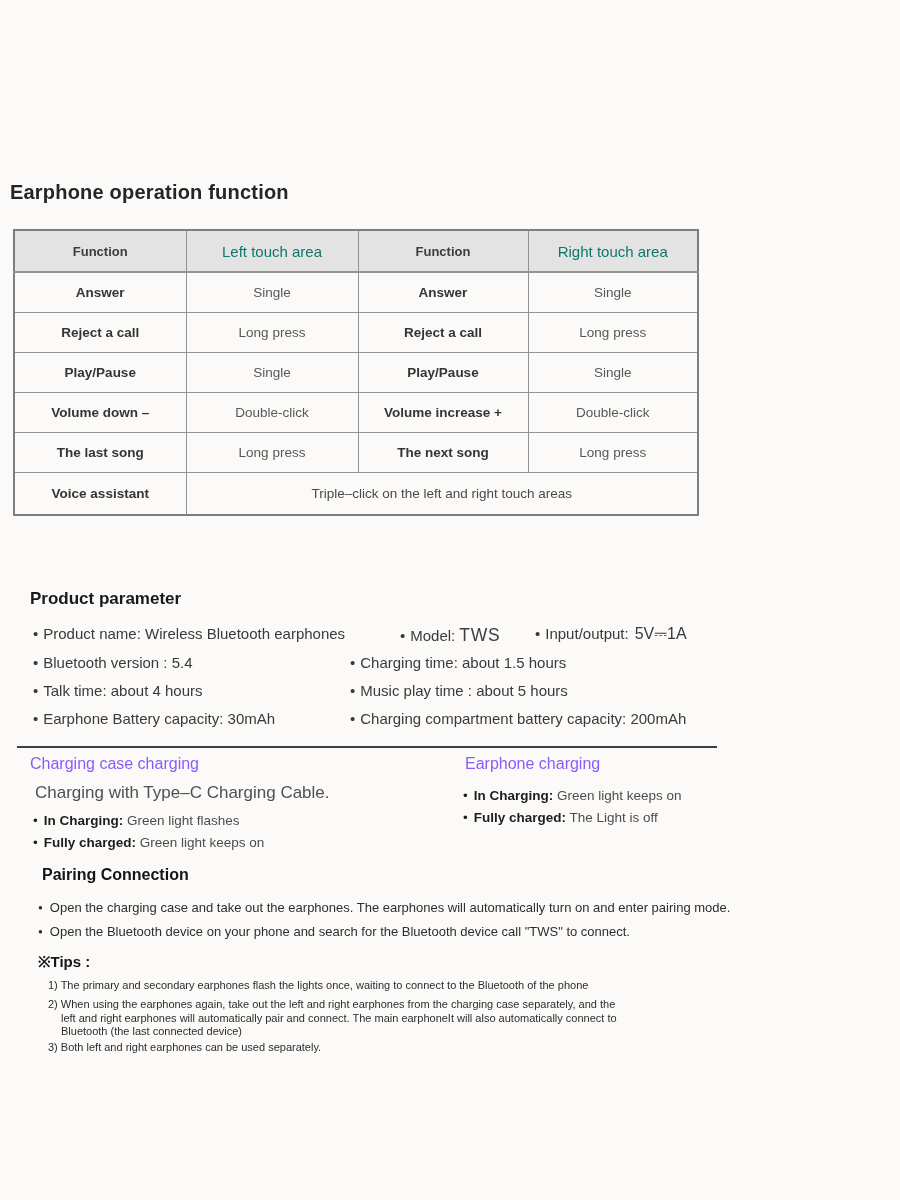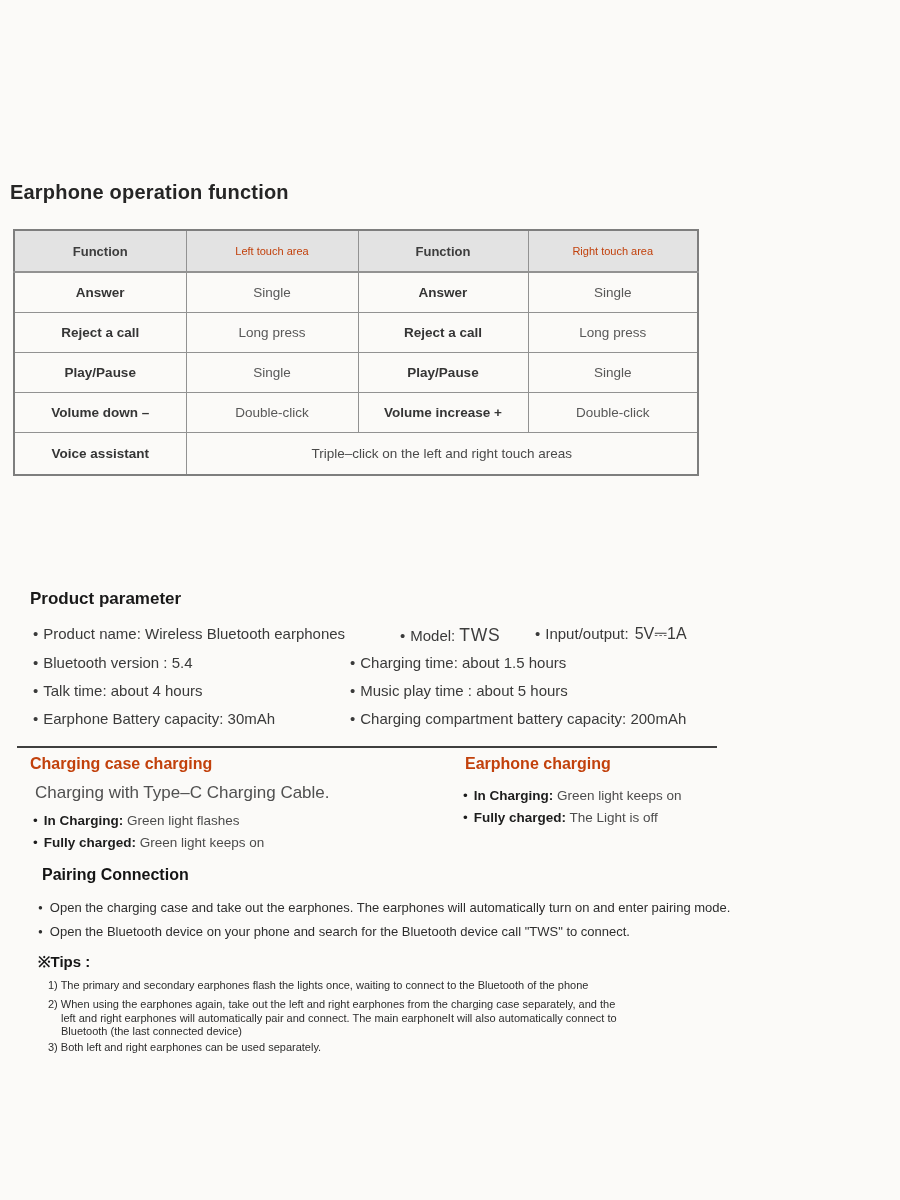--- a/index.html
+++ b/index.html
@@ -18,21 +18,21 @@
 
   
   table.op {
     position:absolute; left:13px; top:195px; width:684px;
     border-collapse:collapse; table-layout:fixed;
     border:2px solid #7e7e7e;
   }
   table.op th, table.op td { border:1px solid #929292; text-align:center; vertical-align:middle; padding:0 4px; }
   table.op thead th { background:#e3e3e3; height:40px; border-bottom-width:2px;text-align:center; }
   th.fn   { font-size:13px; font-weight:700; color:#3d3d3d; }
-  th.area { font-size:11px; font-weight:400; color:#c2410c; }
+  th.area { font-size:15px; font-weight:400; color:#0f766e; }
   table.op td { height:39px; font-size:13.5px; }
   td.fn  { font-weight:700; color:#353535; }
   td.val { font-weight:400; color:#585858; }
   tr.voice td { height:41px; }
   td.voicecell { text-align:left; padding-left:28px; font-size:14px; font-weight:400; color:#4a4a4a; }
 
   
   .pp-head { left:30px; top:555px; font-size:17px; font-weight:700; color:#191919; }
   .pp-line { height:20px; width:870px; font-size:15px; color:#3a3a3a; }
   .pp-line .seg { position:absolute; white-space:nowrap; }
@@ -46,21 +46,21 @@
   .seg-io    { left:505px; }
   .model-val { font-size:17.5px; letter-spacing:0.8px; color:#3d3d3d; margin-left:4px; }
   .io-val    { font-size:16px; margin-left:6px; }
   .col-l { left:3px; }
   .col-r { left:320px; }
 
   
   .divider { left:17px; top:712px; width:700px; height:2px; background:#3f3f3f; }
 
   
-  .sec-head { font-size:16px; font-weight:700; color:#c2410c; }
+  .sec-head { font-size:16px; font-weight:400; color:#8b5cf6; }
   .ccc-head { left:30px; top:721px; }
   .ec-head  { left:465px; top:721px; }
   .ccc-sub  { left:35px; top:749px; font-size:17px; color:#505050; }
   .chg-item { font-size:13.5px; color:#4c4c4c; white-space:nowrap; }
   .chg-item b { color:#1d1d1d; }
   .chg-item::before { content:"•"; margin-right:6px; color:#1d1d1d; }
   .ccc-i1 { left:33px; top:779px; }
   .ccc-i2 { left:33px; top:801px; }
   .ec-i1  { left:463px; top:754px; }
   .ec-i2  { left:463px; top:776px; }
@@ -119,20 +119,26 @@
         <td class="val">Single</td>
         <td class="fn">Play/Pause</td>
         <td class="val">Single</td>
       </tr>
       <tr>
         <td class="fn">Volume down –</td>
         <td class="val">Double-click</td>
         <td class="fn">Volume increase +</td>
         <td class="val">Double-click</td>
       </tr>
+      <tr>
+        <td class="fn">The last song</td>
+        <td class="val">Long press</td>
+        <td class="fn">The next song</td>
+        <td class="val">Long press</td>
+      </tr>
       <tr class="voice">
         <td class="fn">Voice assistant</td>
         <td class="voicecell" colspan="3">Triple–click on the left and right touch areas</td>
       </tr>
     </tbody>
   </table>
 
   <div class="abs pp-head">Product parameter</div>
 
   <div class="abs pp-line pp-l1">

